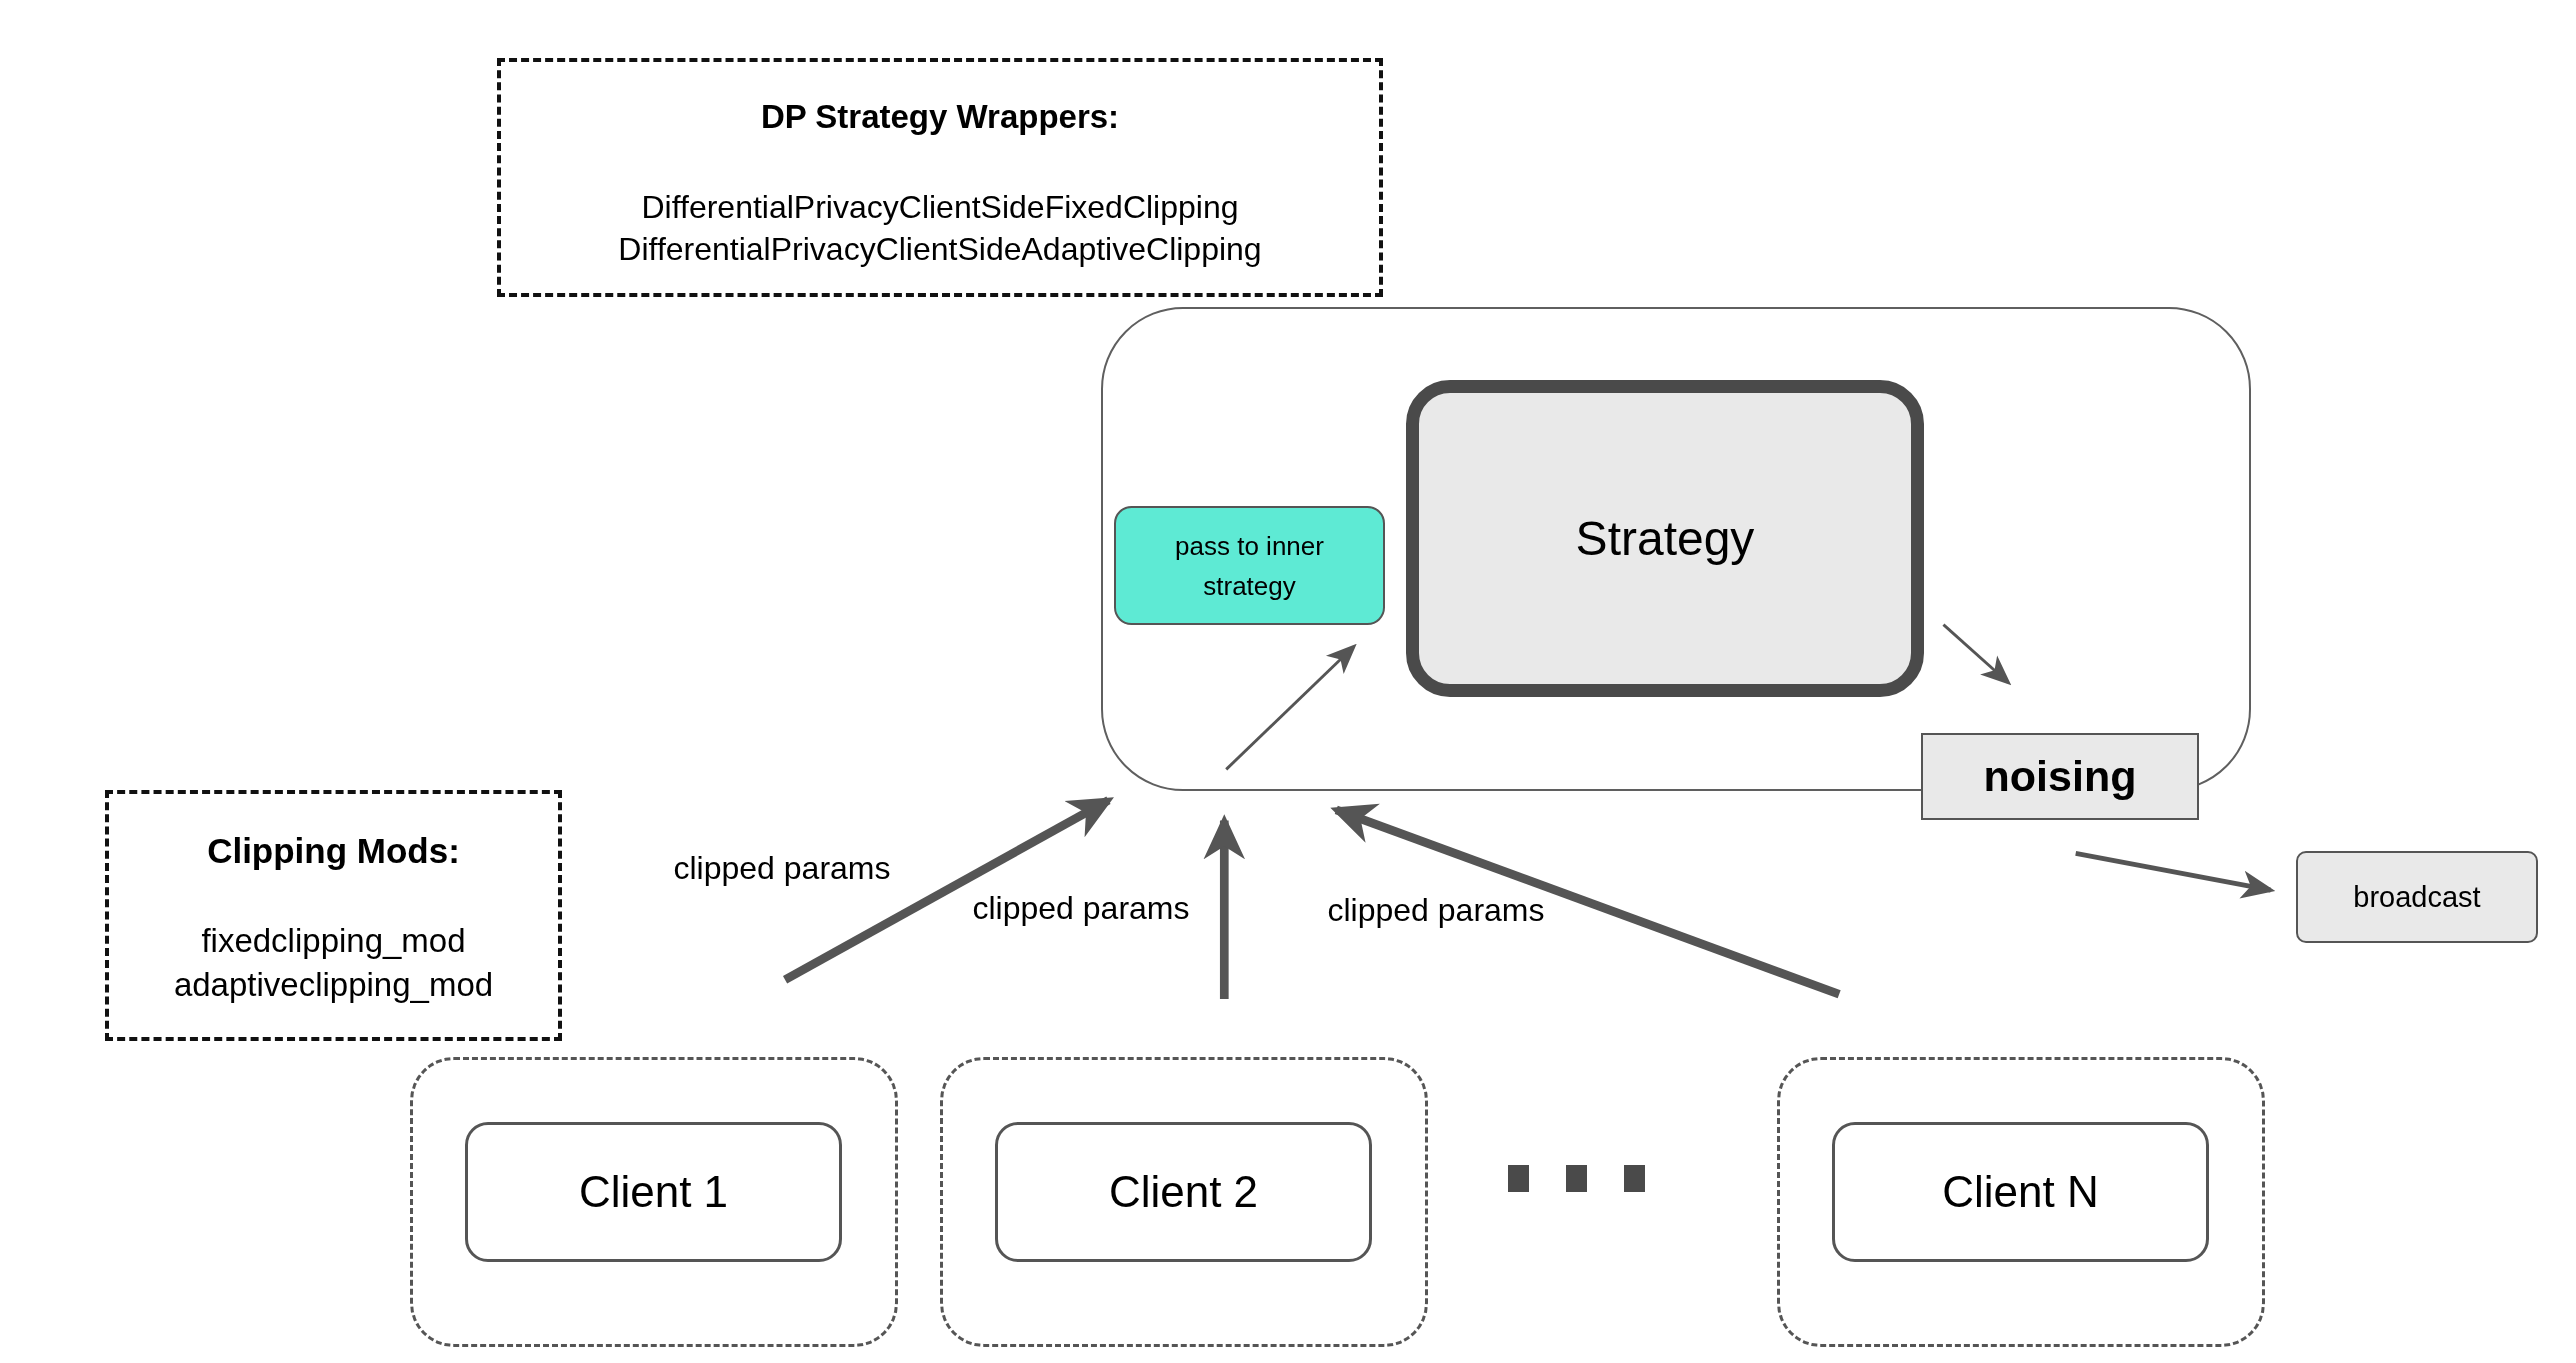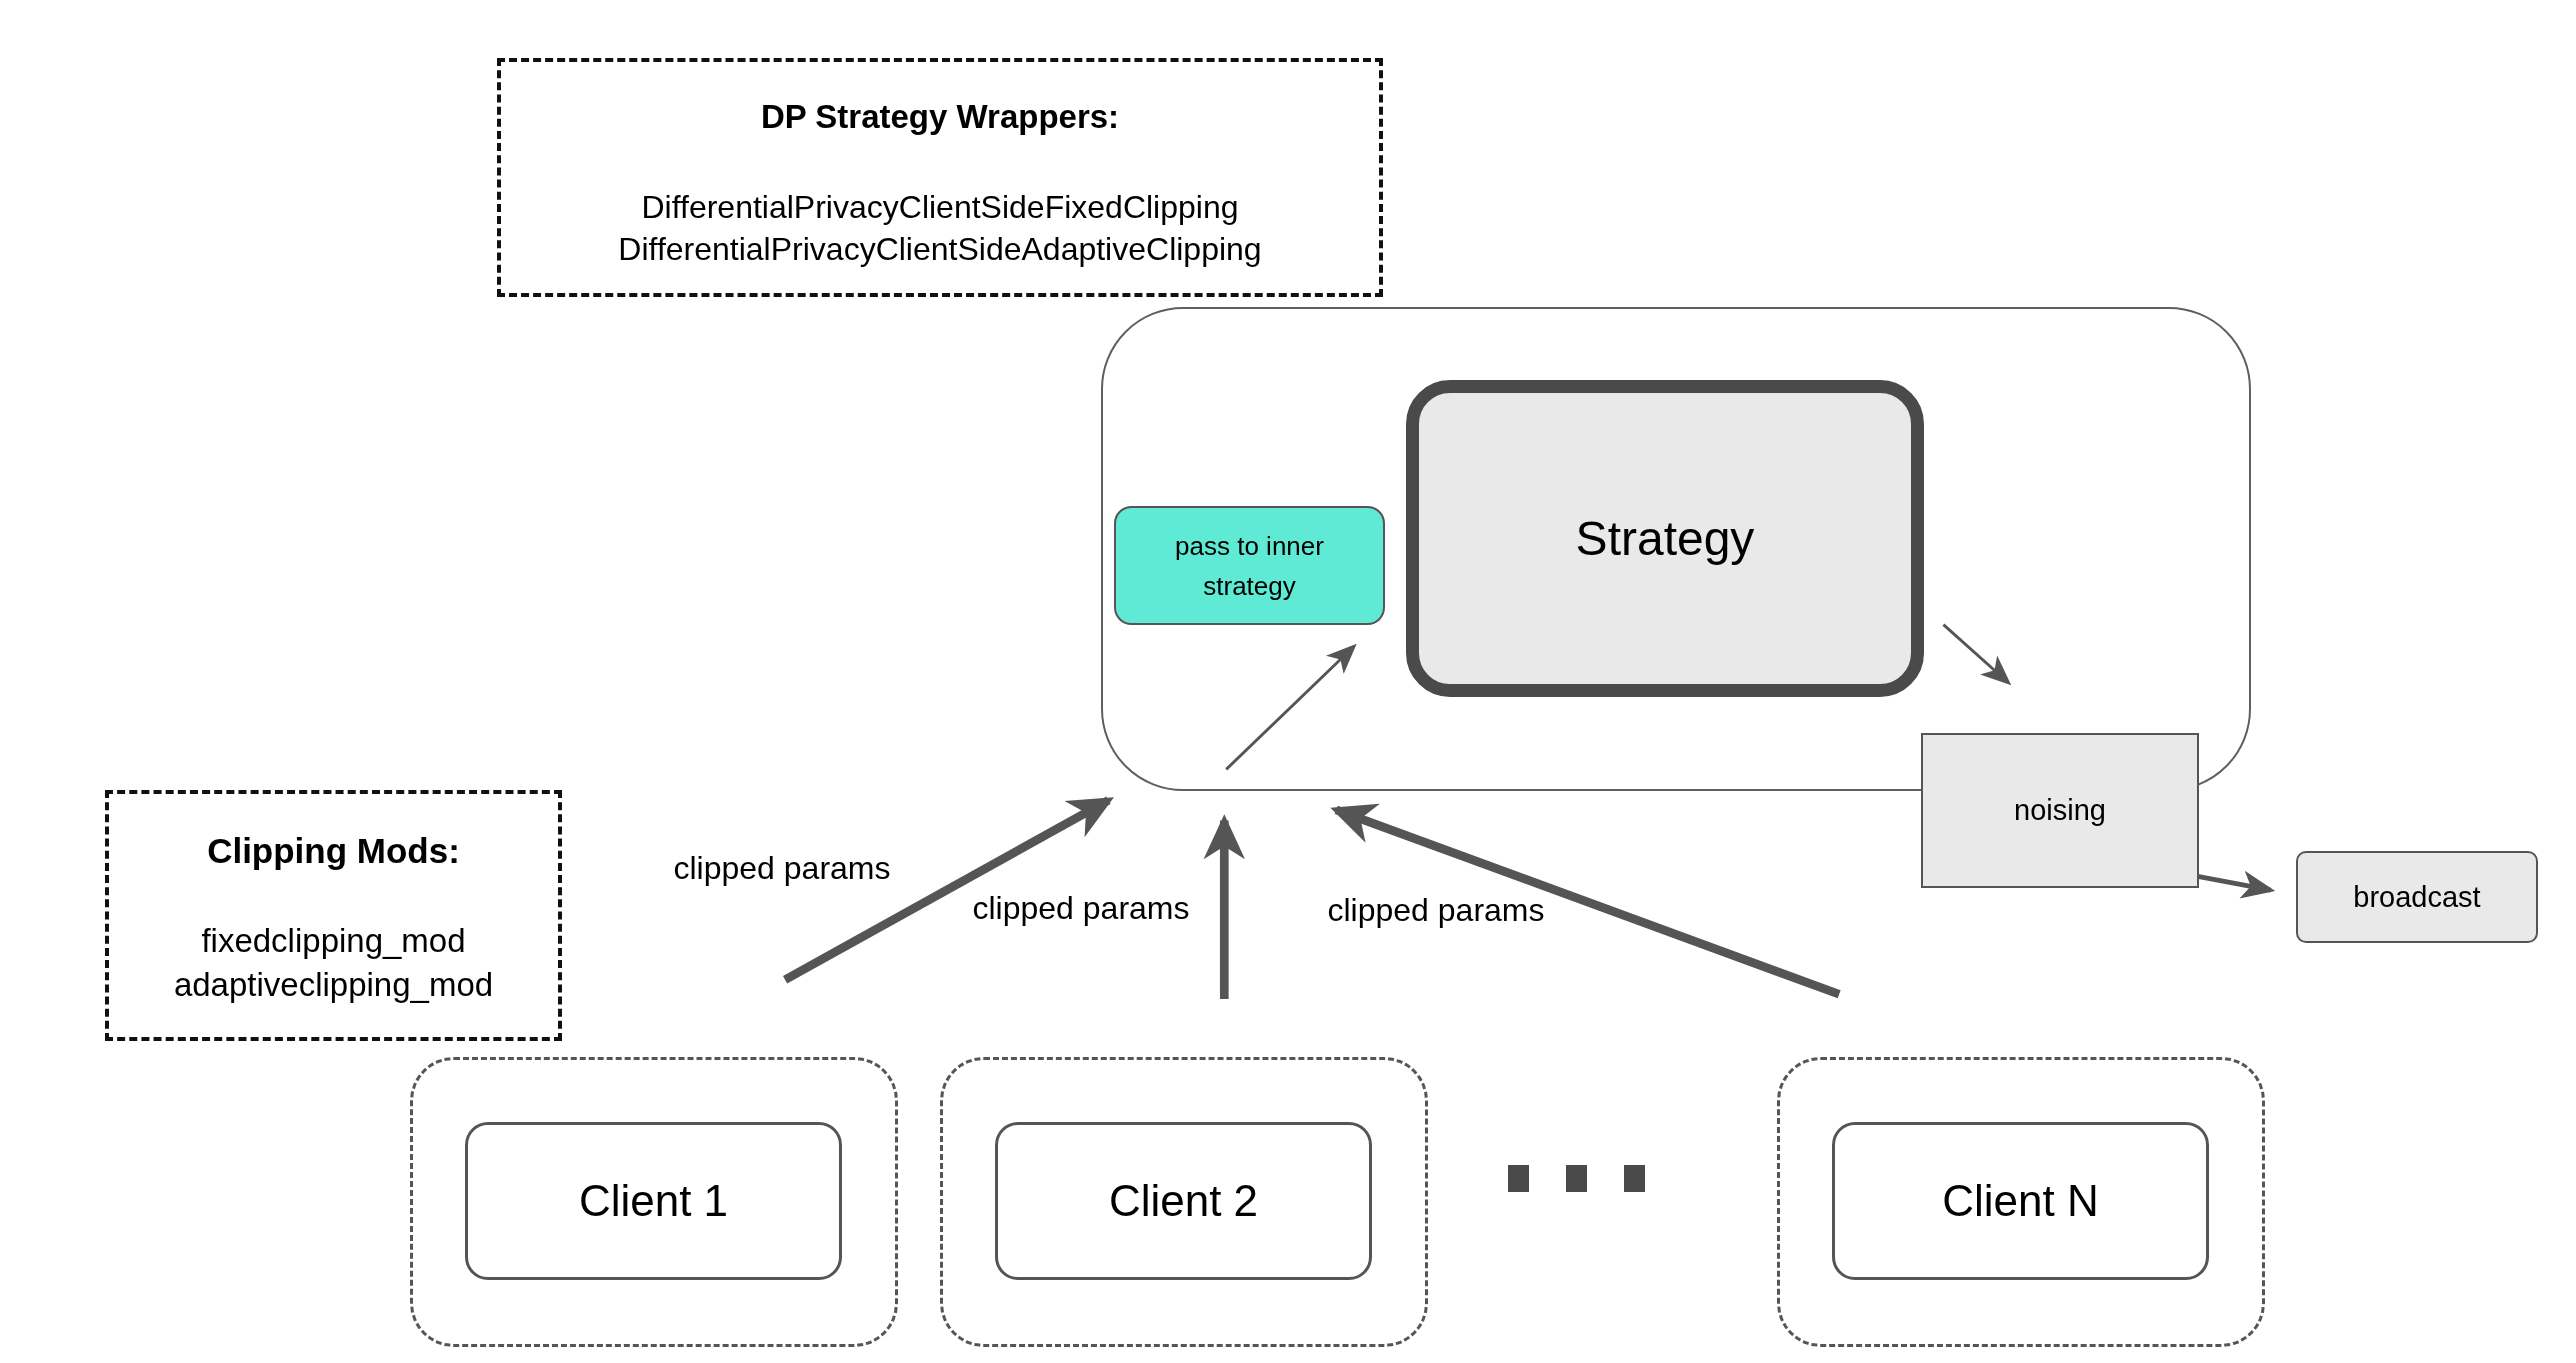--- a/index.html
+++ b/index.html
@@ -25,33 +25,33 @@
 
   .strategy{left:1406px; top:364px; width:518px; height:317px;
     background:#e9e9e9; border:13.5px solid #4a4a4a; border-radius:44px;
     display:flex; align-items:center; justify-content:center; font-size:48px;margin-top:16px;}
 
   .pass{left:1114px; top:506px; width:271px; height:119px;
     background:#5eead4; border:2.9px solid #555555; border-radius:17.4px;
     display:flex; align-items:center; justify-content:center; text-align:center;
     font-size:26px; line-height:40px; padding:0 33px;}
 
-  .noising{left:1921px; top:733px; width:278px; height:155px;
+  .noising{left:1921px; top:733px; width:278px; height:87px;
     background:#e9e9e9; border:2.9px solid #555555;
     display:flex; align-items:center; justify-content:center;
-    font-size:29px; font-weight:normal; z-index:5;}
+    font-size:43px; font-weight:bold; z-index:5;}
 
   .broadcast{left:2296px; top:851px; width:242px; height:92px;
     background:#e9e9e9; border:2.9px solid #555555; border-radius:10px;
     display:flex; align-items:center; justify-content:center; font-size:29px; z-index:5;}
 
   
   .client-outer{top:1057px; width:488px; height:290px;
     border:3.9px dashed #555555; border-radius:44px;}
-  .client-inner{position:absolute; left:52px; top:62px; width:377px; height:158px;
+  .client-inner{position:absolute; left:52px; top:62px; width:377px; height:140px;
     box-sizing:border-box; background:#ffffff; border:3.9px solid #555555; border-radius:23px;
     display:flex; align-items:center; justify-content:center; font-size:44px;}
   .c1{left:410px;} .c2{left:940px;} .cn{left:1777px;}
 
   .dots{left:1508px; top:1165px; display:flex; gap:37px;}
   .dots .dot{width:21px; height:27px; background:#4a4a4a;}
 
   .edge-label{transform:translateX(-50%); font-size:32px; white-space:nowrap; z-index:3;}
   .l1{left:782px; top:850px;} .l2{left:1081px; top:890px;} .l3{left:1436px; top:892px;}
 

